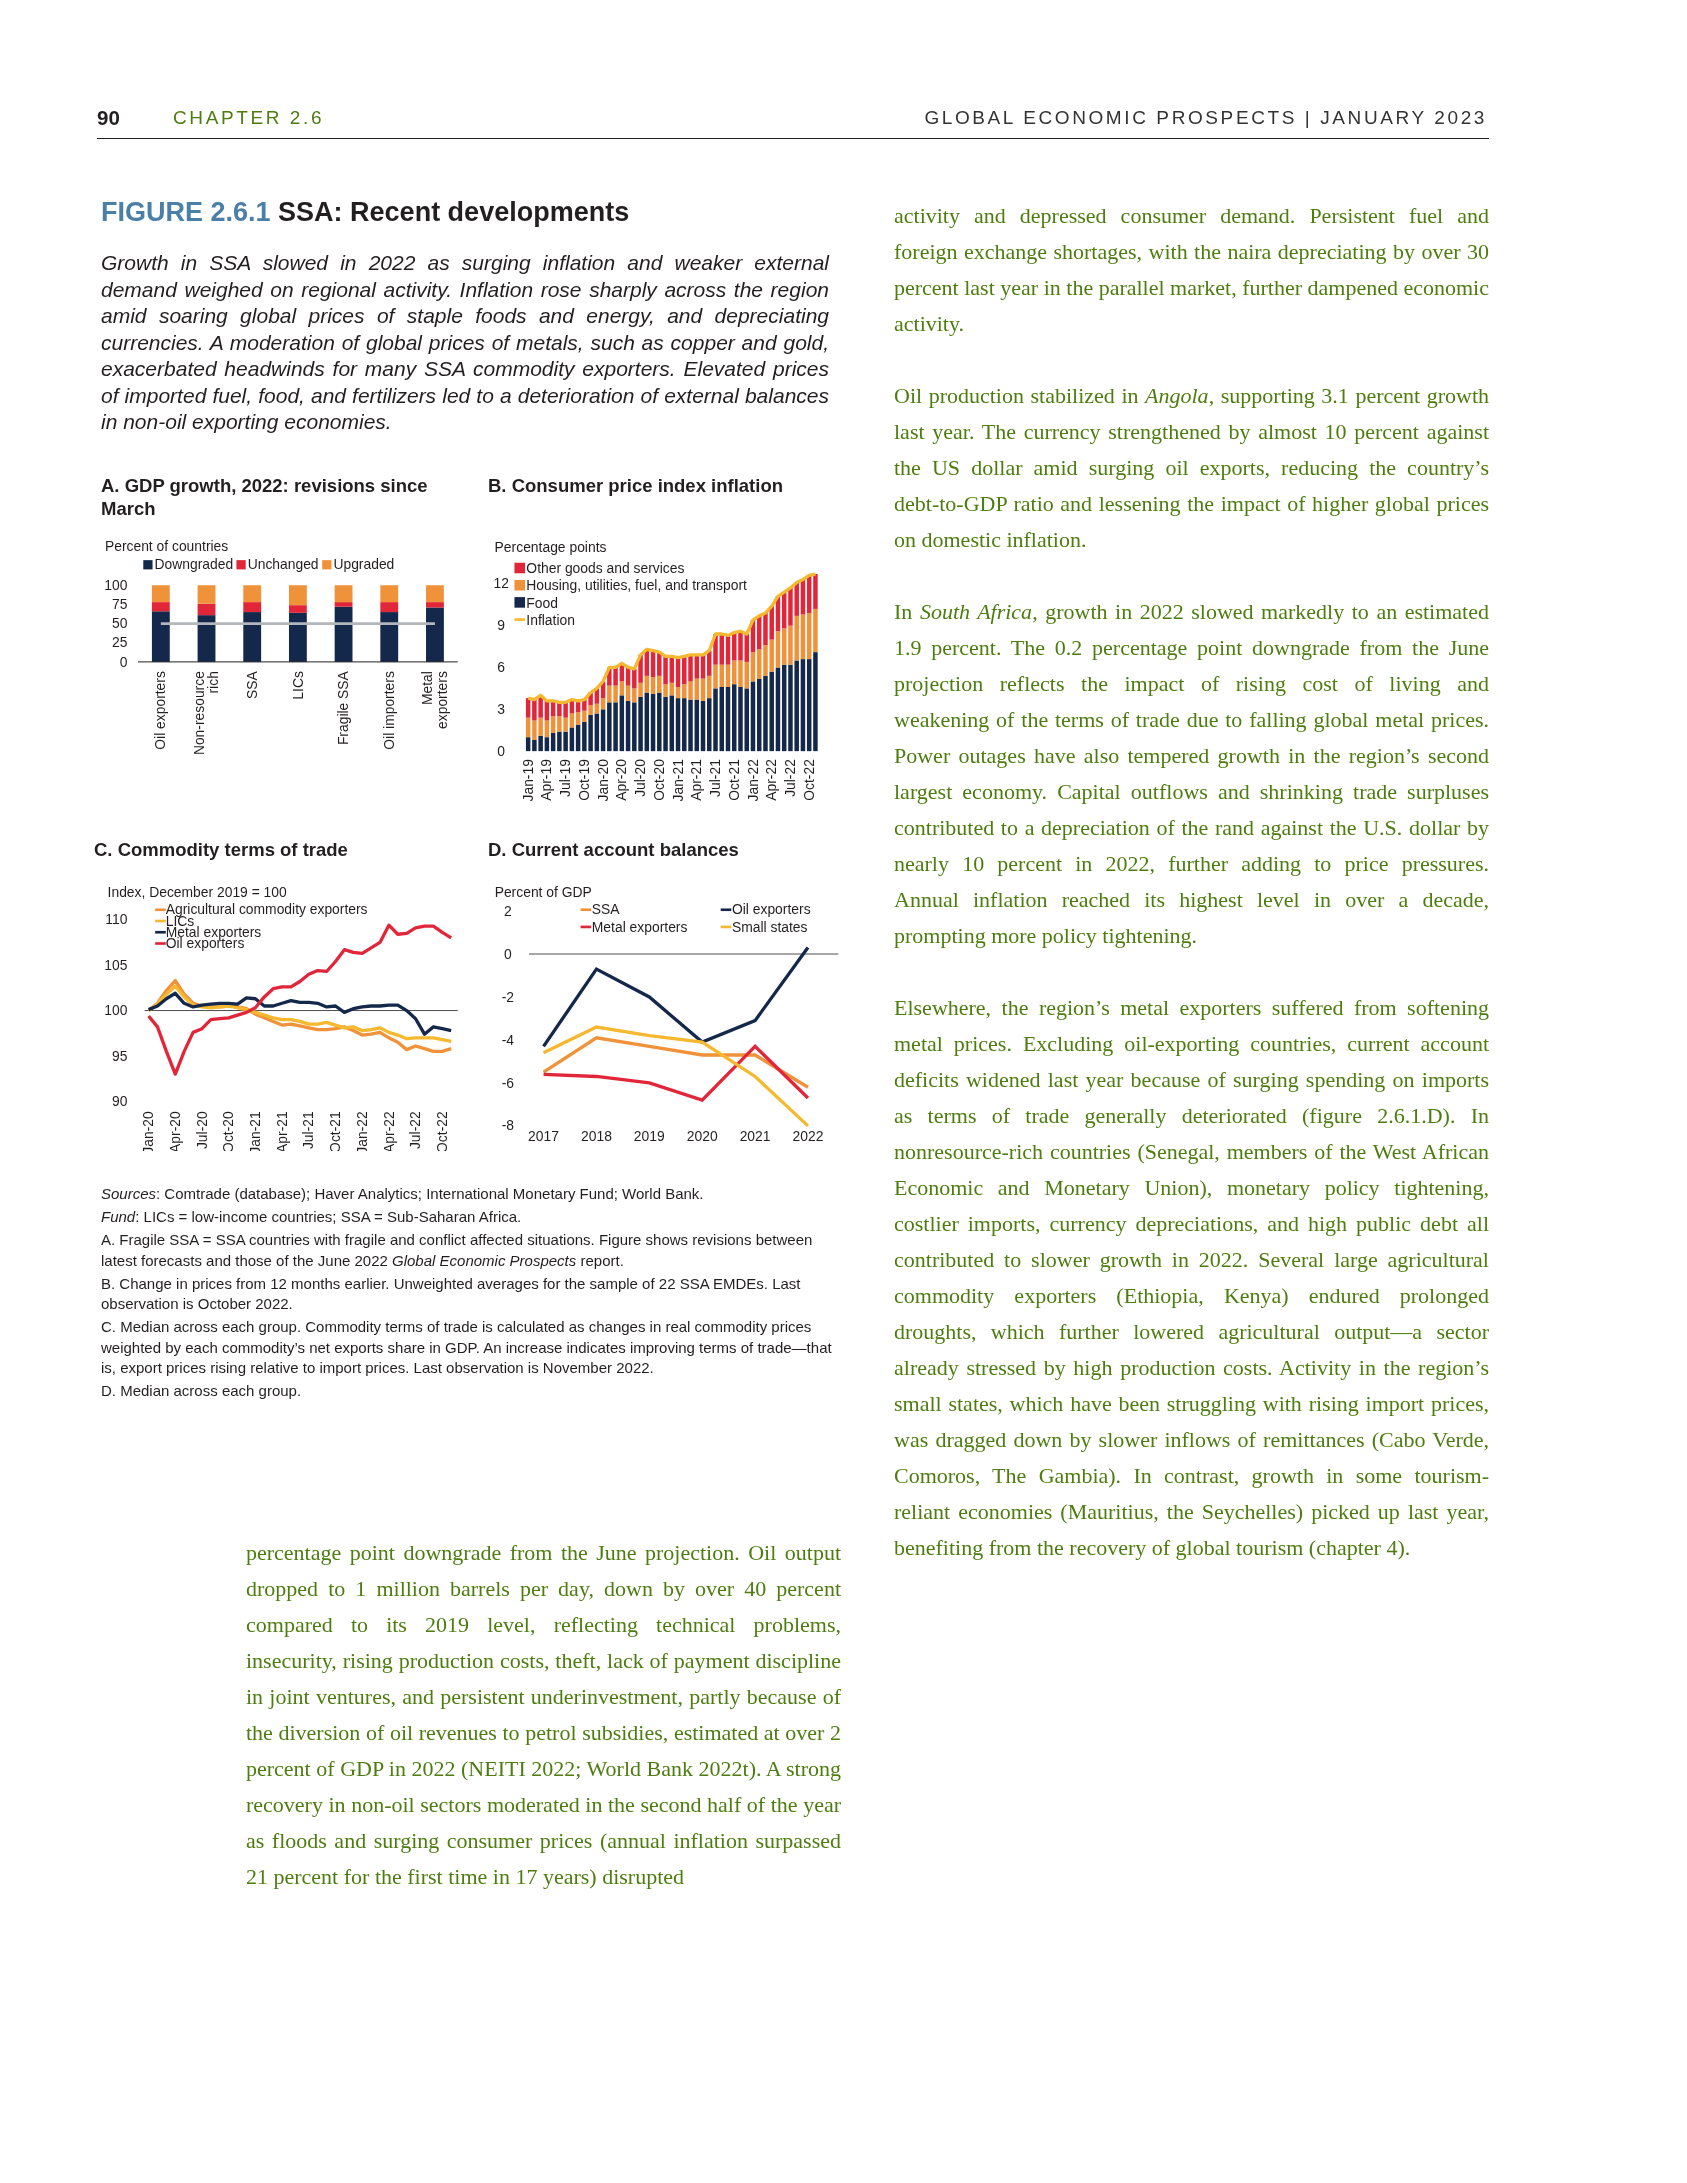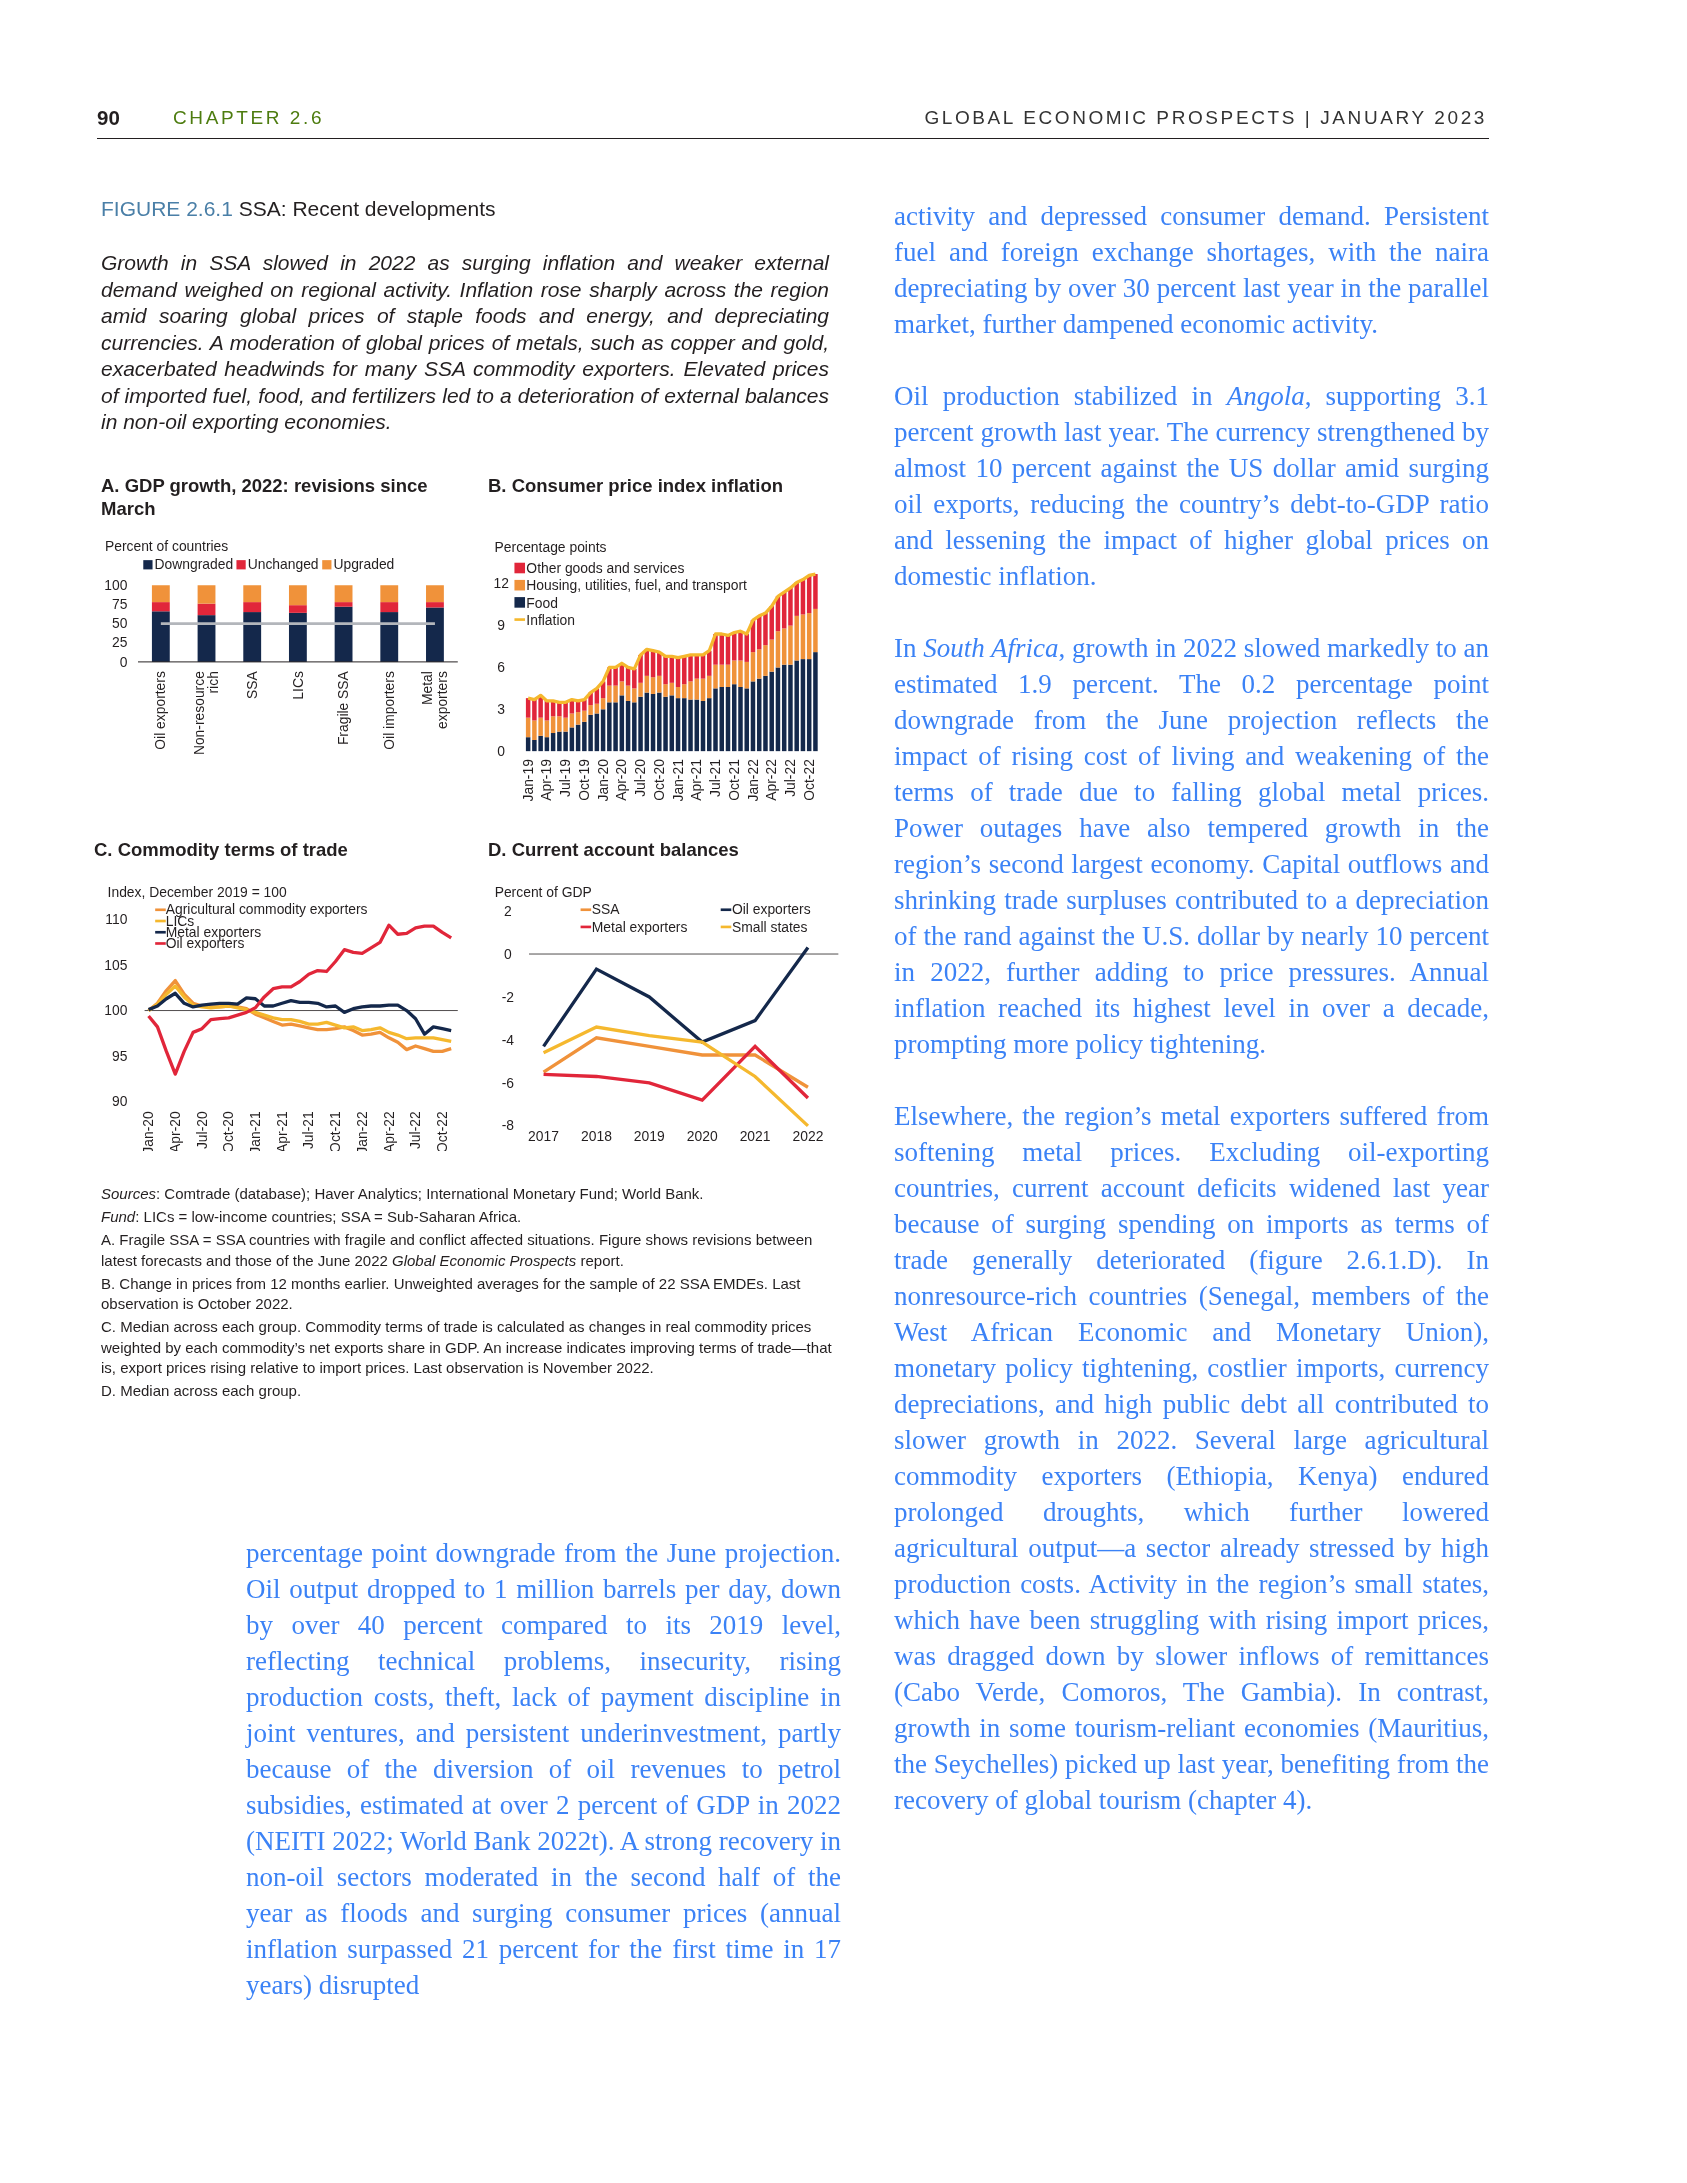--- a/index.html
+++ b/index.html
@@ -4,32 +4,32 @@
 <style>
   * { margin: 0; padding: 0; box-sizing: border-box; }
   html, body { width: 1687px; height: 2183px; background: #ffffff; overflow: hidden; }
   body { position: relative; color: #231f20; font-family: "Liberation Sans", sans-serif; }
 
   .hdr-page { position: absolute; left: 97px; top: 106px; font-size: 20.5px; font-weight: bold; letter-spacing: 0px; }
   .hdr-chapter { position: absolute; left: 173px; top: 107px; font-size: 19px; letter-spacing: 2.6px; color: #4d7c0f; text-align: right; }
   .hdr-right { position: absolute; right: 200px; top: 107px; font-size: 19px; letter-spacing: 2.6px; color: #333; text-align: left; }
   .hdr-rule { position: absolute; left: 97px; top: 138px; width: 1392px; height: 1.3px; background: #231f20; }
 
-  .fig-title { position: absolute; left: 101px; top: 197px; font-size: 21px; font-weight: normal; }
+  .fig-title { position: absolute; left: 101px; top: 197px; font-size: 27px; font-weight: bold; }
   .fig-title .num { color: #4a7fa7; }
   .fig-sub { position: absolute; left: 101px; top: 250px; width: 728px; font-size: 21px; font-style: italic; line-height: 26.5px; text-align: justify; color: #231f20; }
 
   .panel-title { position: absolute; font-size: 18.5px; font-weight: bold; line-height: 22.5px; }
   svg text { font-family: "Liberation Sans", sans-serif; fill: #231f20; }
 
   .notes { position: absolute; left: 101px; top: 1184px; width: 733px; font-size: 15px; line-height: 20.5px; color: #231f20; }
   .notes p { margin-bottom: 2.6px; }
   .notes i { font-style: italic; }
 
-  .body-text { position: absolute; font-family: "Liberation Serif", serif; font-size: 27px; line-height: 36px; text-align: justify; color: #3b82f6; }
+  .body-text { position: absolute; font-family: "Liberation Serif", serif; font-size: 22px; line-height: 36px; text-align: justify; color: #4d7c0f; }
   .body-text p { margin-bottom: 36px; }
   .body-text i { font-style: italic; }
 </style>
 </head>
 <body>
 
 <div class="hdr-page">90</div>
 <div class="hdr-chapter">CHAPTER 2.6</div>
 <div class="hdr-right">GLOBAL ECONOMIC PROSPECTS | JANUARY 2023</div>
 <div class="hdr-rule"></div>

